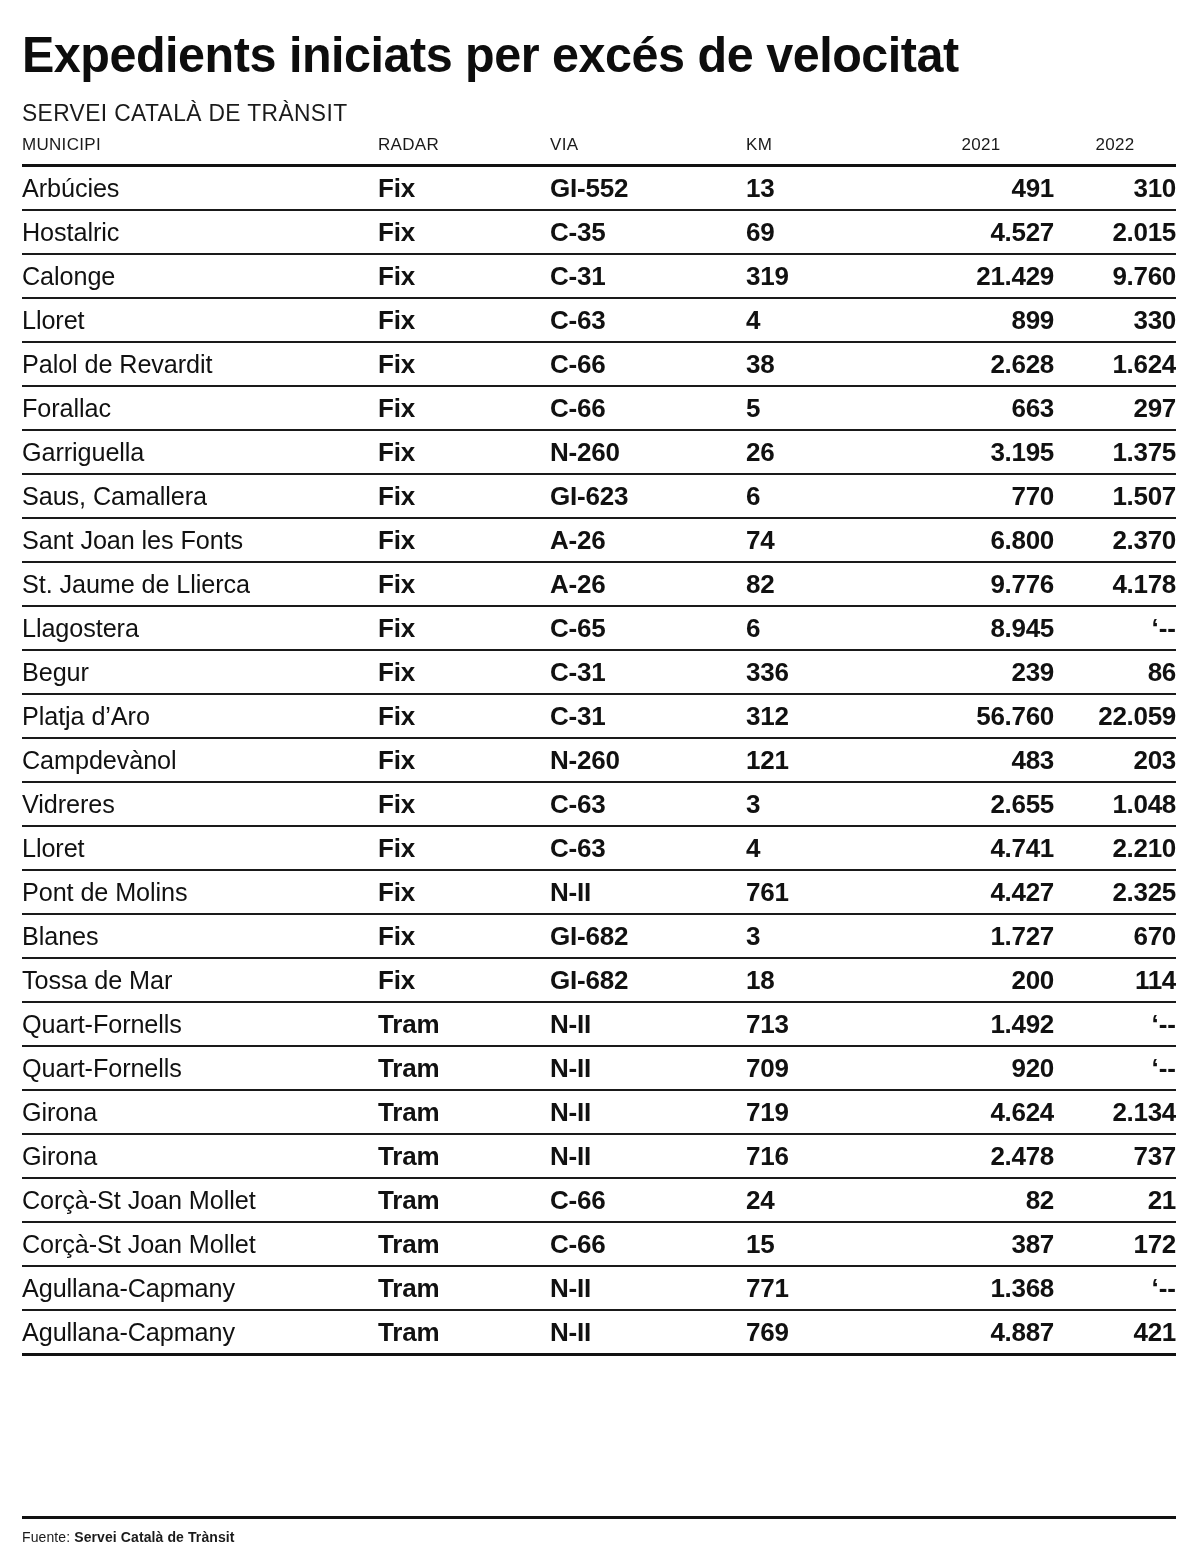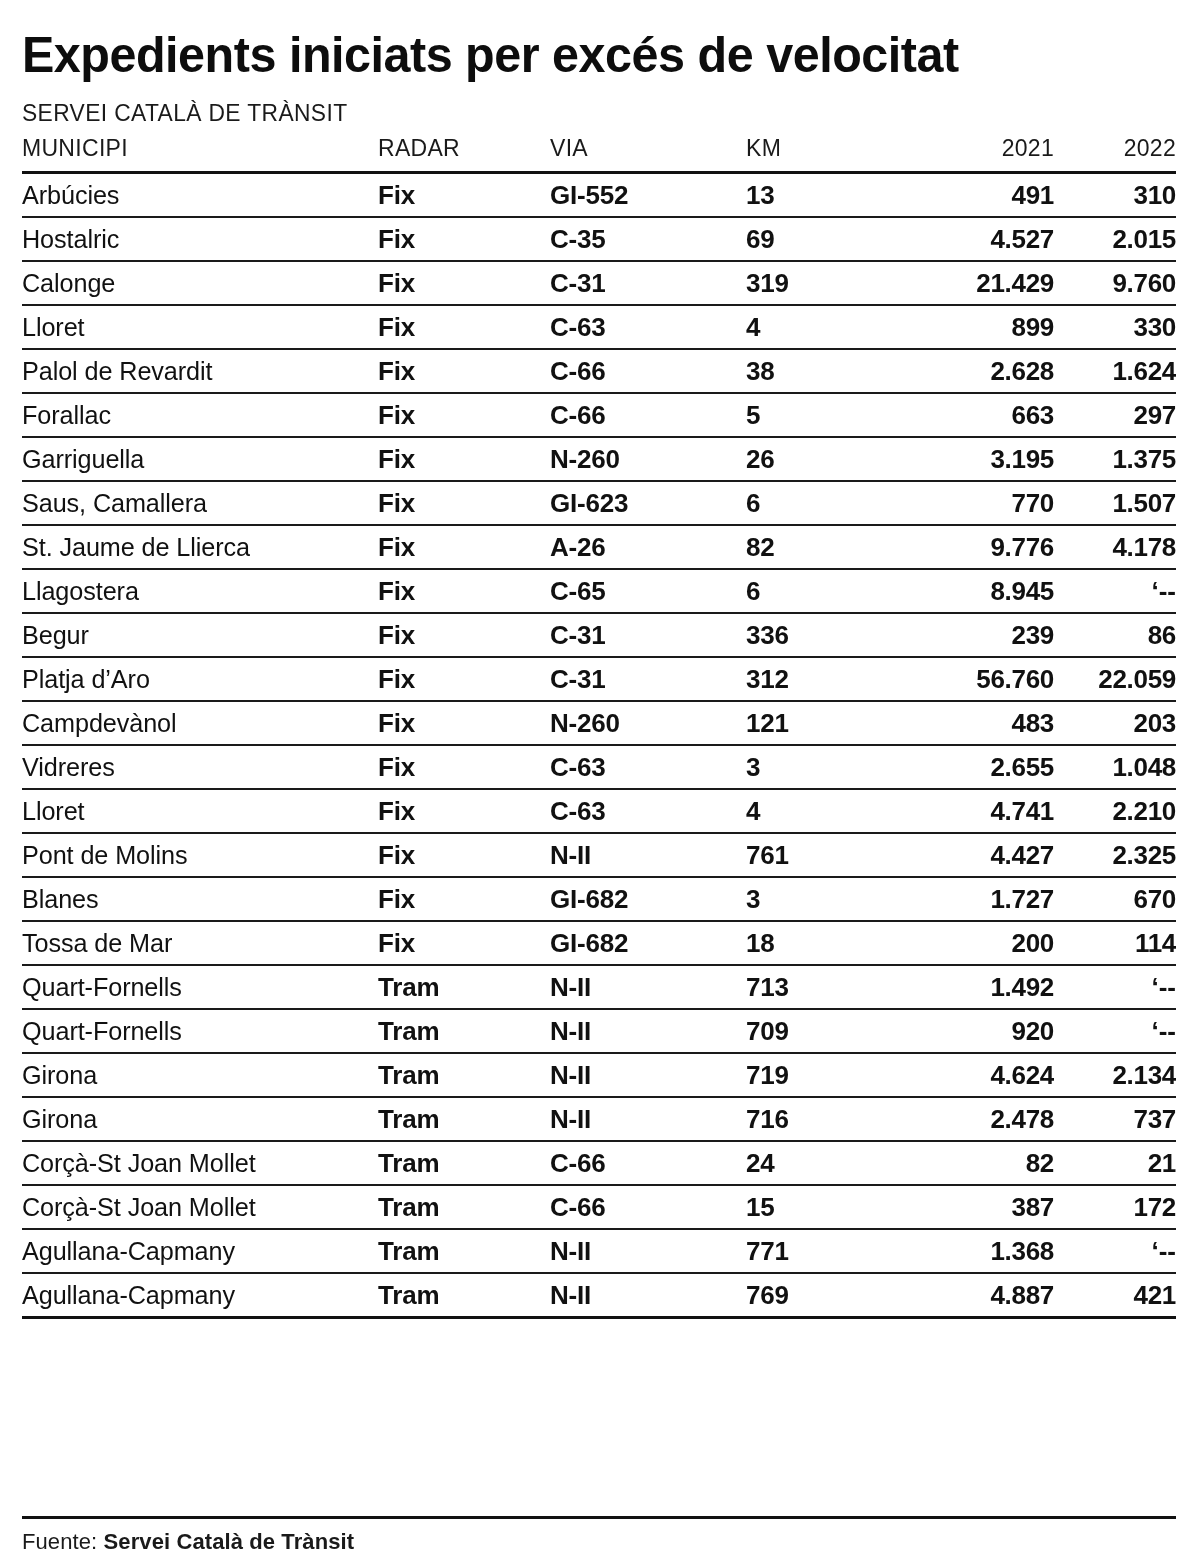--- a/index.html
+++ b/index.html
@@ -52,30 +52,30 @@
     table-layout: fixed;
   }
   table.grid col.c-mun  { width: 356px; }
   table.grid col.c-rad  { width: 172px; }
   table.grid col.c-via  { width: 196px; }
   table.grid col.c-km   { width: 162px; }
   table.grid col.c-y1   { width: 146px; }
   table.grid col.c-y2   { width: 122px; }
 
   table.grid th {
-    font-size: 23px;
+    font-size: 17px;
     font-weight: 400;
     letter-spacing: 0.3px;
     color: #1a1a1a;
     padding: 0 0 9px 0;
     text-align: left;
     vertical-align: bottom;
     border-bottom: 3px solid #111111;
   }
-  table.grid th.num { text-align: right; }
+  table.grid th.num { text-align: center; }
 
   table.grid td {
     font-size: 26px;
     padding: 0;
     height: 42px;
     line-height: 42px;
     vertical-align: middle;
     border-bottom: 2px solid #1a1a1a;
     white-space: nowrap;
     overflow: hidden;
@@ -100,21 +100,21 @@
     position: absolute;
     left: 22px;
     right: 24px;
     top: 1516px;
   }
   .footer-rule {
     border-top: 3px solid #111111;
     width: 1154px;
   }
   .footer-text {
-    font-size: 22px;
+    font-size: 14px;
     font-weight: 400;
     color: #1a1a1a;
     padding-top: 10px;
     letter-spacing: 0.1px;
   }
   .footer-text b { font-weight: 700; }
 </style>
 </head>
 <body>
 
@@ -201,20 +201,28 @@
         </tr>
         <tr>
           <td class="mun"><span>Saus, Camallera</span></td>
           <td class="bold">Fix</td>
           <td class="bold">GI-623</td>
           <td class="bold">6</td>
           <td class="num">770</td>
           <td class="num">1.507</td>
         </tr>
         <tr>
+          <td class="mun"><span>Sant Joan les Fonts</span></td>
+          <td class="bold">Fix</td>
+          <td class="bold">A-26</td>
+          <td class="bold">74</td>
+          <td class="num">6.800</td>
+          <td class="num">2.370</td>
+        </tr>
+        <tr>
           <td class="mun"><span>St. Jaume de Llierca</span></td>
           <td class="bold">Fix</td>
           <td class="bold">A-26</td>
           <td class="bold">82</td>
           <td class="num">9.776</td>
           <td class="num">4.178</td>
         </tr>
         <tr>
           <td class="mun"><span>Llagostera</span></td>
           <td class="bold">Fix</td>

